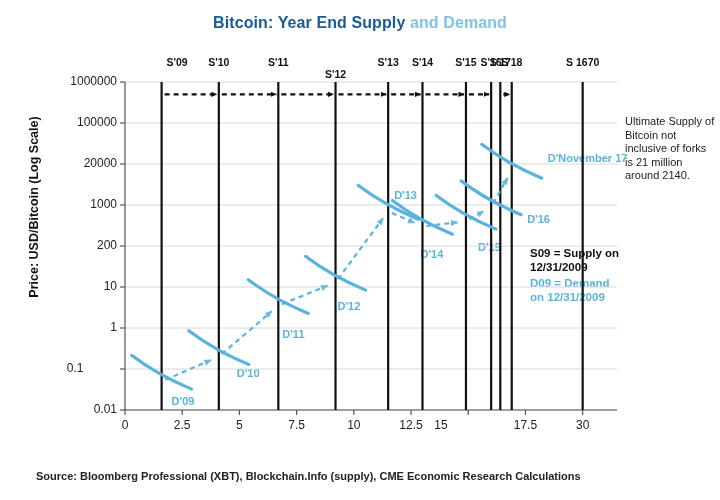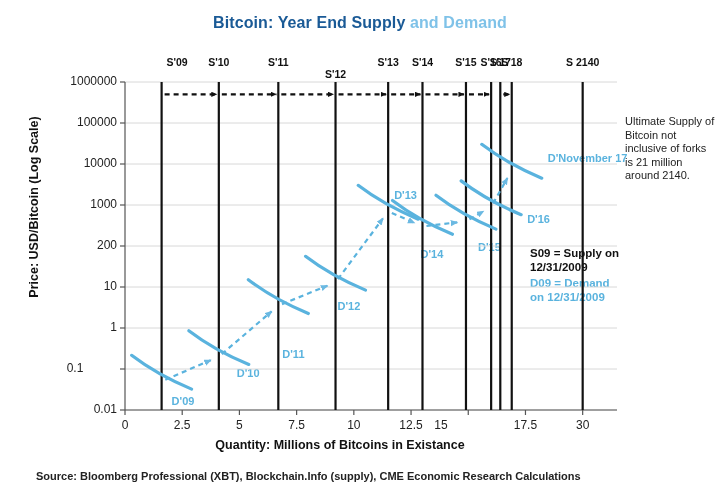--- a/index.html
+++ b/index.html
@@ -69,38 +69,37 @@
 <body>
 
 <div id="chart-root">
 
   <div class="title">
     <span class="t-dark">Bitcoin: Year End Supply</span>
     <span class="t-light">and Demand</span>
   </div>
 
   <div class="ylabel">Price: USD/Bitcoin (Log Scale)</div>
-  <div class="xlabel">Quantity: Millions of Bitcoins in Existance</div>
   <div class="source">Source: Bloomberg Professional (XBT), Blockchain.Info (supply), CME Economic Research Calculations</div>
 
   <div class="sidenote">Ultimate Supply of Bitcoin not inclusive of forks is 21 million around 2140.</div>
 
   <div class="legend">
     <span class="ls">S09 = Supply on 12/31/2009</span>
     <span class="ld">D09 = Demand on 12/31/2009</span>
   </div>
 
   <div id="ytick-layer">
       <div class="ytick" style="top: 410px; left: 33px;">0.01</div>
       <div class="ytick" style="top: 369px; left: 33px; text-align: center;">0.1</div>
       <div class="ytick" style="top: 328px; left: 33px;">1</div>
       <div class="ytick" style="top: 287px; left: 33px;">10</div>
       <div class="ytick" style="top: 246px; left: 33px;">200</div>
       <div class="ytick" style="top: 205px; left: 33px;">1000</div>
-      <div class="ytick" style="top: 164px; left: 33px;">10000</div>
+      <div class="ytick" style="top: 164px; left: 33px;">20000</div>
       <div class="ytick" style="top: 123px; left: 33px;">100000</div>
       <div class="ytick" style="top: 82px; left: 33px;">1000000</div>
     </div>
   <div id="xtick-layer">
       <div class="xtick" style="left: 125px;">0</div>
       <div class="xtick" style="left: 182.209px;">2.5</div>
       <div class="xtick" style="left: 239.419px;">5</div>
       <div class="xtick" style="left: 296.628px;">7.5</div>
       <div class="xtick" style="left: 353.837px;">10</div>
       <div class="xtick" style="left: 411.047px;">12.5</div>
@@ -112,26 +111,26 @@
       <div class="stop-label" style="left: 177px;">S'09</div>
       <div class="stop-label" style="left: 218.823px;">S'10</div>
       <div class="stop-label" style="left: 278.321px;">S'11</div>
       <div class="stop-label" style="left: 335.53px; margin-top: 12px;">S'12</div>
       <div class="stop-label" style="left: 388.163px;">S'13</div>
       <div class="stop-label" style="left: 422.488px;">S'14</div>
       <div class="stop-label" style="left: 465.967px;">S'15</div>
       <div class="stop-label" style="left: 491.14px;">S'16</div>
       <div class="stop-label" style="left: 500.293px;">S'17</div>
       <div class="stop-label" style="left: 511.735px;">S'18</div>
-      <div class="stop-label" style="left: 582.674px;">S 2140</div>
+      <div class="stop-label" style="left: 582.674px;">S 1670</div>
     </div>
   <div id="dlabel-layer">
       <div class="dlabel" style="left: 171.614px; top: 395.342px;">D'09</div>
       <div class="dlabel" style="left: 236.823px; top: 366.658px;">D'10</div>
-      <div class="dlabel" style="left: 282.321px; top: 327.693px; margin-top: 20px;">D'11</div>
+      <div class="dlabel" style="left: 282.321px; top: 327.693px;">D'11</div>
       <div class="dlabel" style="left: 337.53px; top: 300.328px;">D'12</div>
       <div class="dlabel" style="left: 394.163px; top: 189.351px;">D'13</div>
       <div class="dlabel" style="left: 420.488px; top: 248.438px;">D'14</div>
       <div class="dlabel" style="left: 477.967px; top: 241.316px;">D'15</div>
       <div class="dlabel" style="left: 527.14px; top: 212.876px;">D'16</div>
       <div class="dlabel" style="left: 547.735px; top: 152.351px;">D'November 17</div>
     </div>
 
   <svg id="plot" width="720" height="500">
     <defs>

